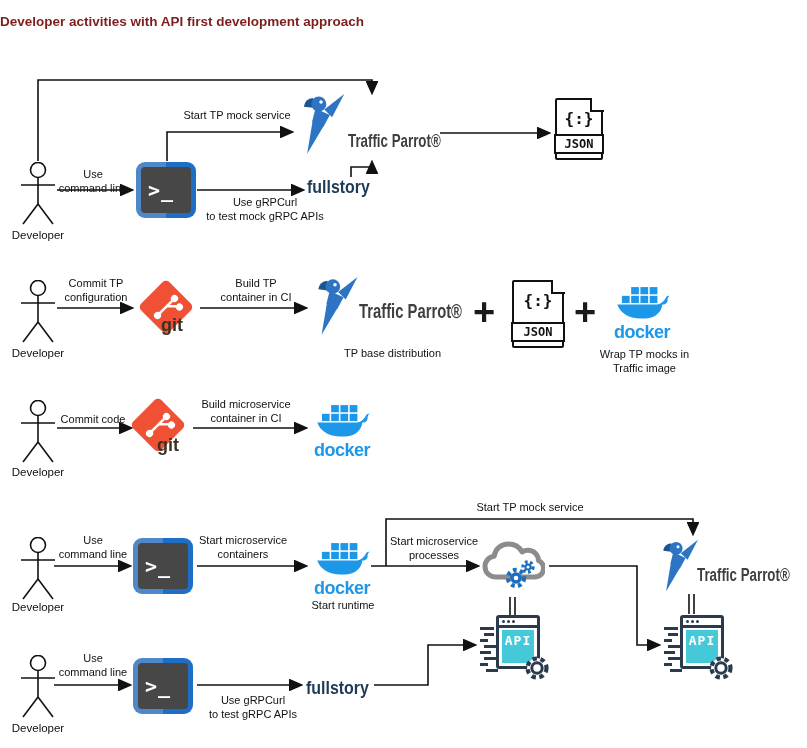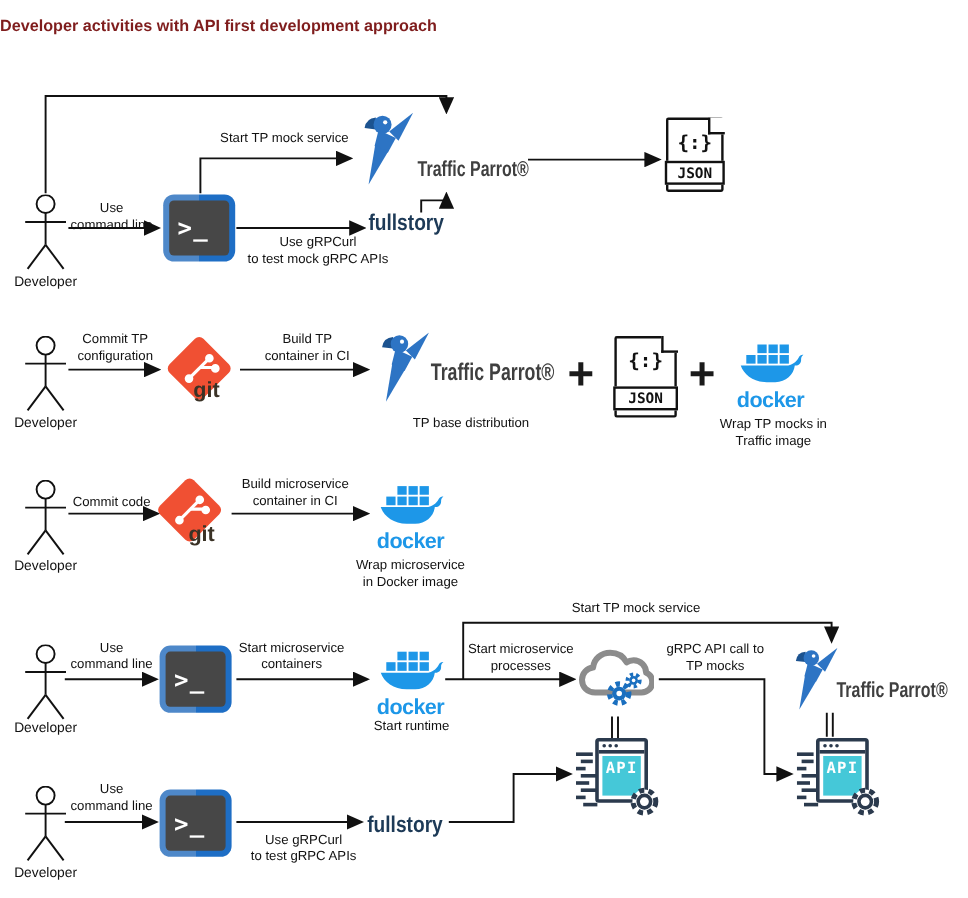--- a/index.html
+++ b/index.html
@@ -232,43 +232,39 @@
         <rect x="25.5" y="11.5" width="7.5" height="7"></rect>
           <rect x="34.5" y="11.5" width="7.5" height="7"></rect>
         <rect x="16.5" y="3" width="7.5" height="7"></rect>
           <rect x="25.5" y="3" width="7.5" height="7"></rect>
         <rect x="34.5" y="3" width="7.5" height="7"></rect>
         <path d="M3 20 H40 C44 20 48 17.5 50 13.5 C50.8 11.9 52.2 11.1 53.8 11.4 C52.4 12.5 51.8 13.8 51.9 15.5 C52 18 50 20 47.5 20 H46.8 C46 27.5 39.5 33.5 31 33.5 H24 C13.5 33.5 5.5 27.5 3 20 Z"></path>
       </g>
     </svg>
     <div class="docker-word">docker</div>
   </div>
-  <div class="lbl" style="left:288px;top:465px;width:108px">Wrap microservice
-in Docker image</div>
 
   <svg class="abs" style="left:18px;top:537px" width="40" height="68" viewBox="0 0 40 68">
     <g stroke="#111" stroke-width="1.6" fill="none">
       <circle cx="20" cy="8" r="7.5" fill="#fff"></circle>
       <line x1="20" y1="15.5" x2="20" y2="42"></line>
       <line x1="3" y1="23" x2="37" y2="23"></line>
       <line x1="20" y1="42" x2="5" y2="62"></line>
       <line x1="20" y1="42" x2="35" y2="62"></line>
     </g>
   </svg>
   <div class="actor-label" style="left:8px;top:601px">Developer</div>
 
   <div class="lbl" style="left:53px;top:534px;width:80px">Use
 command line</div>
   <div class="lbl" style="left:193px;top:534px;width:100px">Start microservice
 containers</div>
   <div class="lbl" style="left:450px;top:501px;width:160px">Start TP mock service</div>
   <div class="lbl" style="left:384px;top:535px;width:100px">Start microservice
 processes</div>
-  <div class="lbl" style="left:540px;top:535px;width:112px">gRPC API call to
-TP mocks</div>
 
   <div class="terminal" style="left:133px;top:538px">
     <div class="term-screen">&gt;_</div>
   </div>
 
   <div class="dockerlogo" style="left:314px;top:540px">
     <svg width="58" height="36" viewBox="0 0 56 35">
       <g fill="#1d97e8">
         <rect x="7.5" y="11.5" width="7.5" height="7"></rect>
           <rect x="16.5" y="11.5" width="7.5" height="7"></rect>

